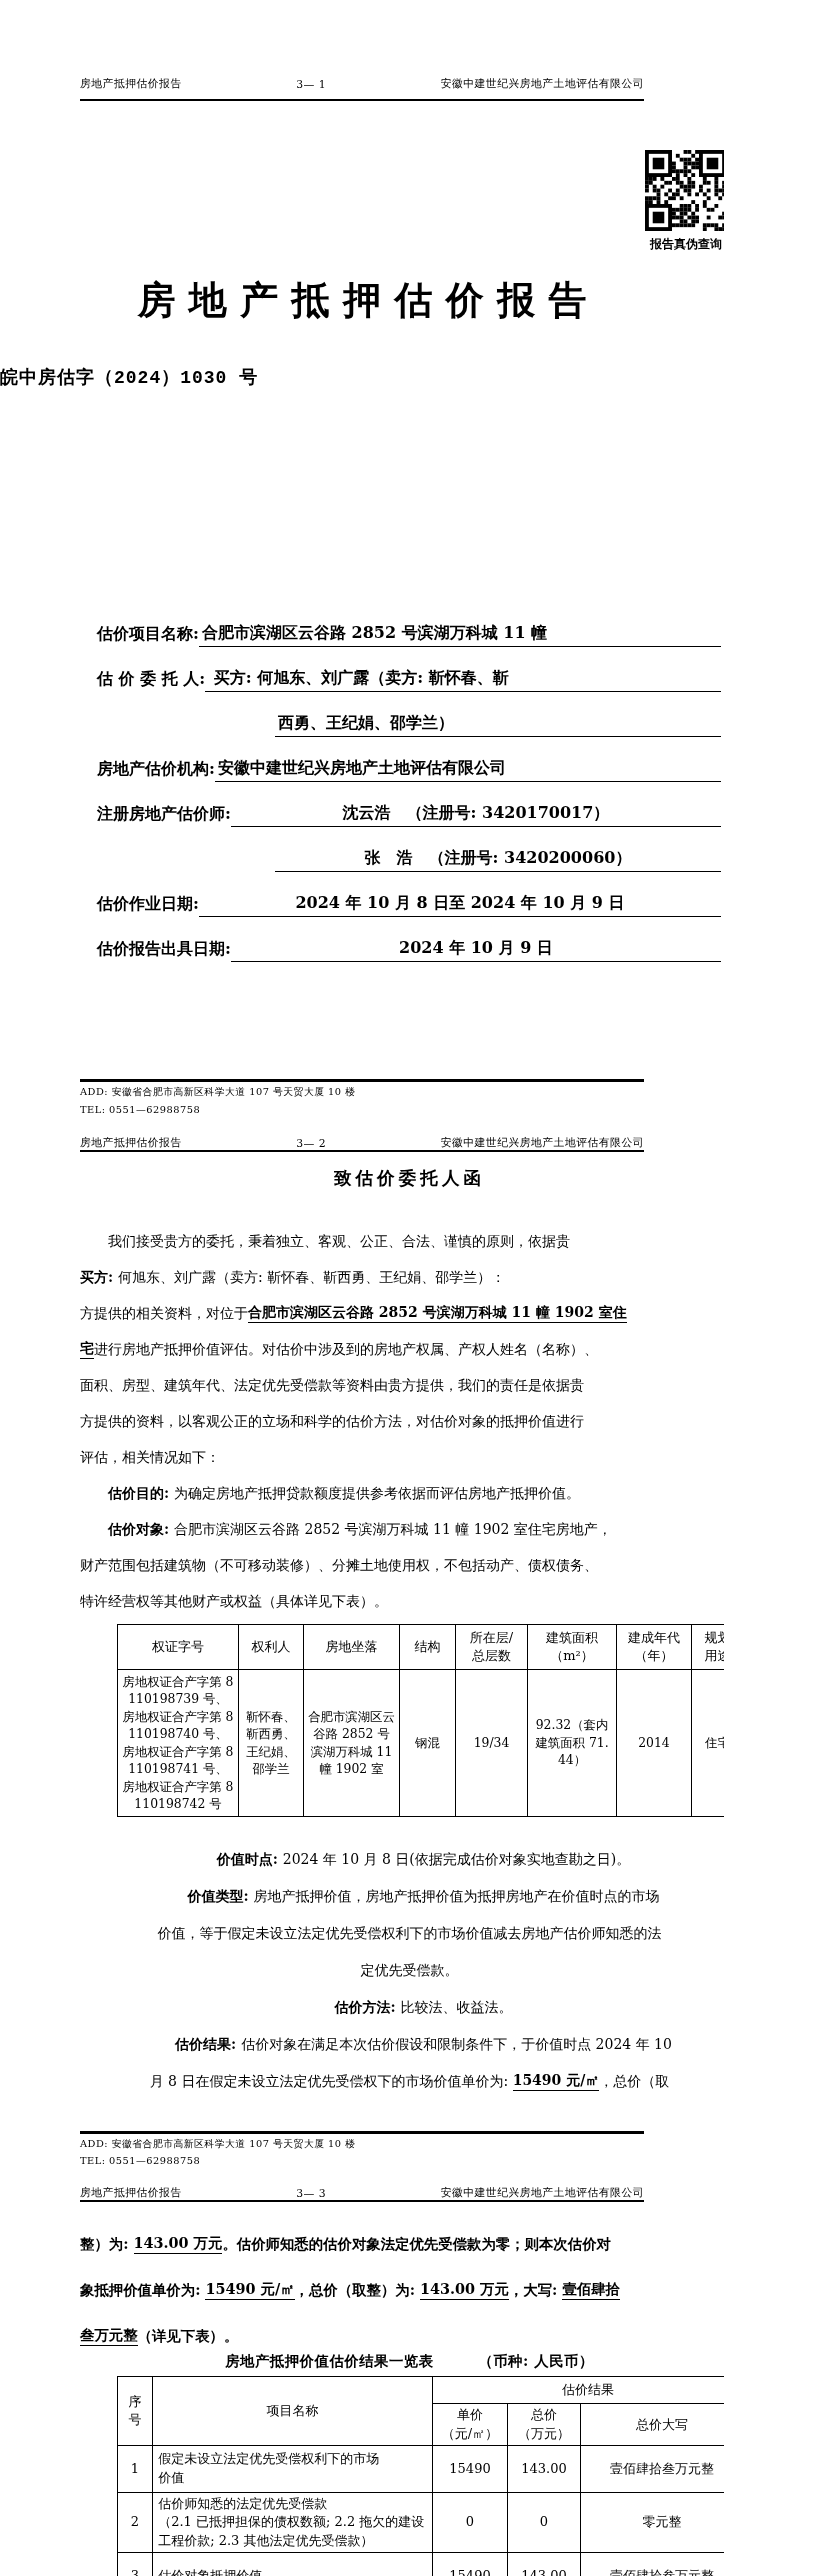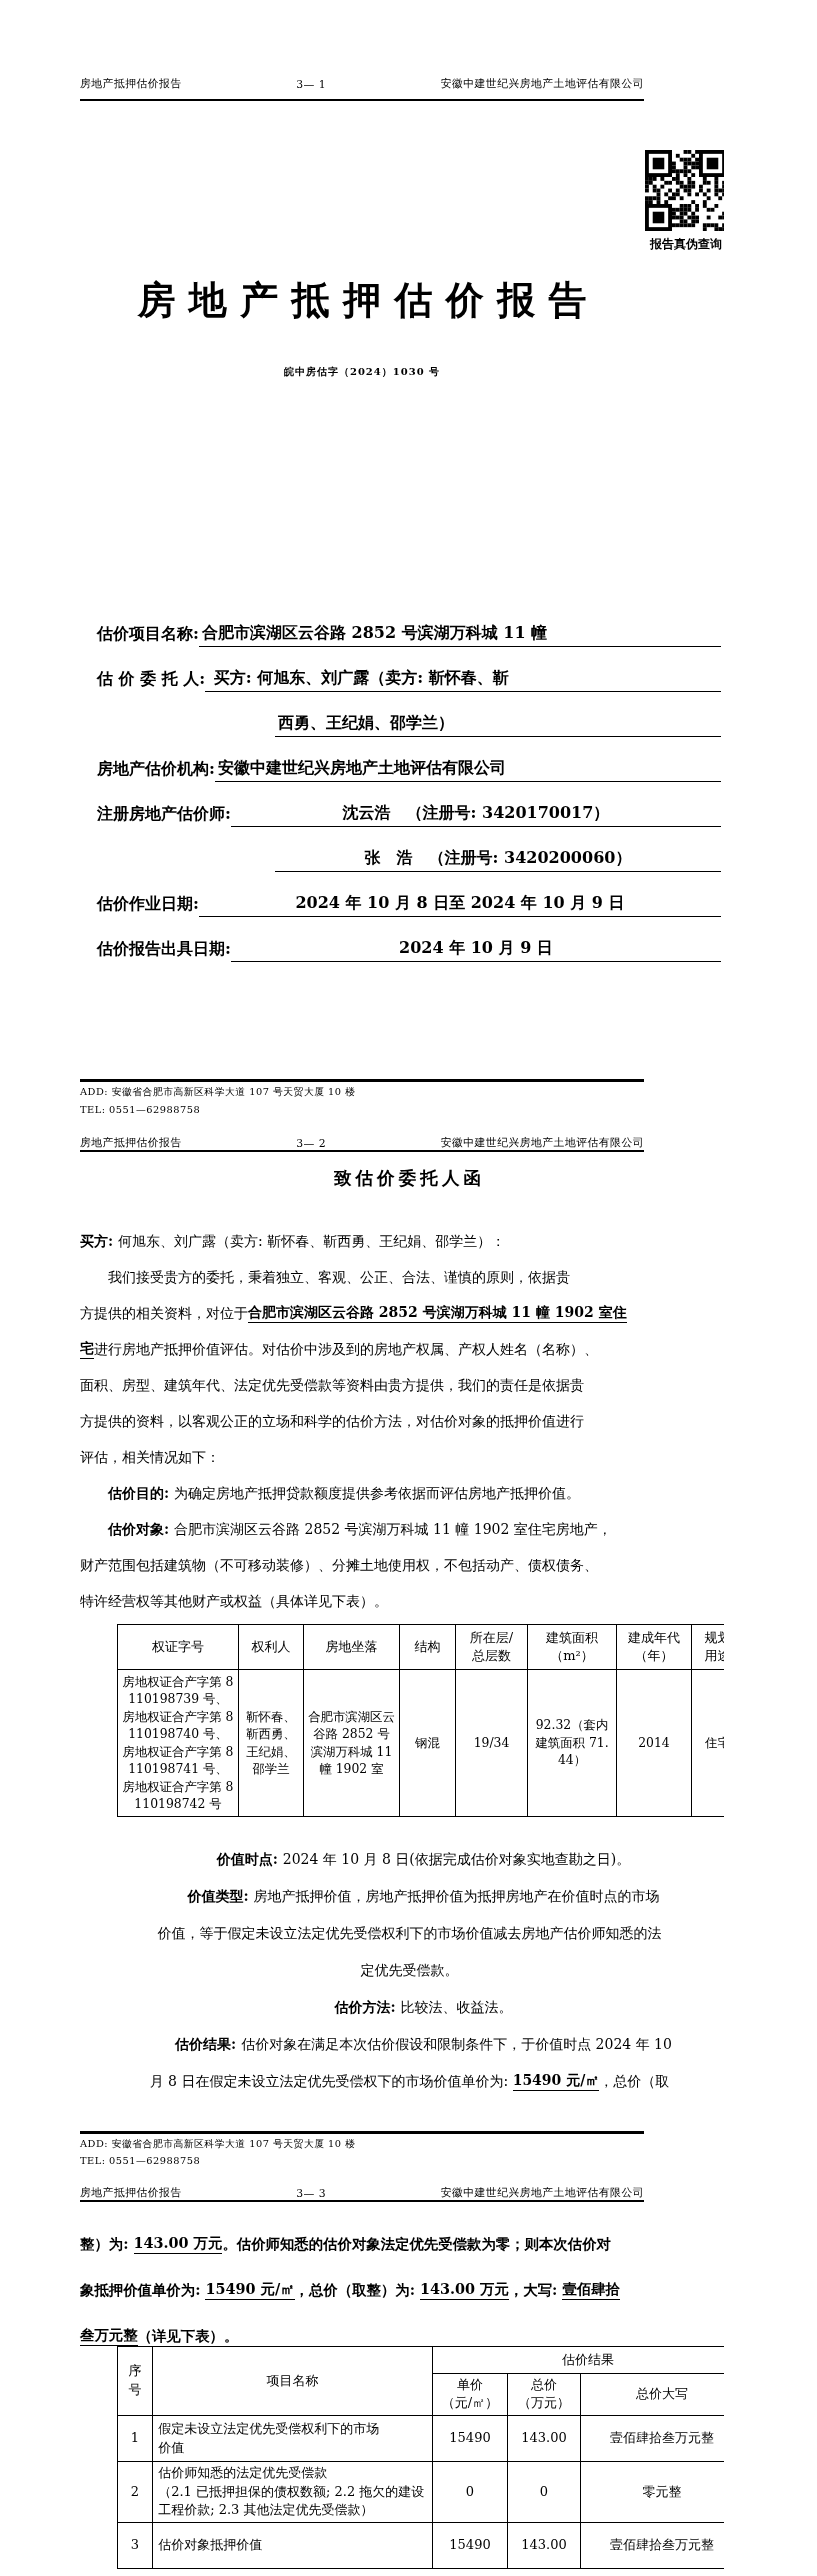--- a/index.html
+++ b/index.html
@@ -21,22 +21,22 @@
   .ftr-rule{height:2.6px;}
   .ftr{position:absolute;left:80px;font-size:9.8px;letter-spacing:0.5px;}
 
   
   .qr{position:absolute;left:645px;top:150px;width:81px;height:81px;}
   .qr svg{display:block;}
   .qr-label{position:absolute;left:624px;top:236px;width:124px;text-align:center;
             font-size:12px;font-weight:bold;}
   .big-title{position:absolute;top:275px;left:0;width:100%;text-align:center;
              font-size:38px;font-weight:bold;letter-spacing:13.4px;padding-left:13.4px;box-sizing:border-box;}
-  .doc-no{position:absolute;top:365px;left:0;width:100%;text-align:center;
-          font-size:10px;font-weight:bold;letter-spacing:1px;}
+  .doc-no{position:absolute;top:365px;left:0;width:100%;text-align:left;
+          font-size:18px;font-weight:bold;letter-spacing:1px;font-family:Liberation Mono, monospace;}
   .fields{position:absolute;left:97px;top:602px;width:624px;}
   .frow{display:flex;align-items:flex-end;height:45px;font-size:16px;white-space:pre;}
   .frow .lbl{font-weight:bold;flex:0 0 auto;padding-bottom:2.1px;}
   .frow .spacer{flex:0 0 auto;}
   .frow .val{flex:1 1 auto;border-bottom:1.5px solid #000;font-weight:bold;
              padding:0 3.1px 2.1px 3.1px;overflow:hidden;}
   .frow .val.center{text-align:center;}
 
   
   .content2{position:absolute;left:80px;top:40px;width:659px;}
@@ -257,22 +257,22 @@
   <div class="hdr" style="top:10.3px">
     <span>房地产抵押估价报告</span>
     <span>3— 2</span>
     <span>安徽中建世纪兴房地产土地评估有限公司</span>
   </div>
   <div class="rule hdr-rule" style="top:24px"></div>
 
   <div class="content2">
     <div class="letter-title">致估价委托人函</div>
     <div>
+        <div class="line ind"><span>我们接受贵方的委托，秉着独立、客观、公正、合法、谨慎的原则，依据贵</span></div>
         <div class="line"><span class="b">买方: </span><span>何旭东、刘广露（卖方: 靳怀春、靳西勇、王纪娟、邵学兰）：</span></div>
-        <div class="line ind"><span>我们接受贵方的委托，秉着独立、客观、公正、合法、谨慎的原则，依据贵</span></div>
         <div class="line"><span>方提供的相关资料，对位于</span><span class="b u">合肥市滨湖区云谷路 2852 号滨湖万科城 11 幢 1902 室住</span></div>
         <div class="line"><span class="b u">宅</span><span>进行房地产抵押价值评估。对估价中涉及到的房地产权属、产权人姓名（名称）、</span></div>
         <div class="line"><span>面积、房型、建筑年代、法定优先受偿款等资料由贵方提供，我们的责任是依据贵</span></div>
         <div class="line"><span>方提供的资料，以客观公正的立场和科学的估价方法，对估价对象的抵押价值进行</span></div>
         <div class="line"><span>评估，相关情况如下：</span></div>
         <div class="line ind"><span class="b">估价目的: </span><span>为确定房地产抵押贷款额度提供参考依据而评估房地产抵押价值。</span></div>
         <div class="line ind"><span class="b">估价对象: </span><span>合肥市滨湖区云谷路 2852 号滨湖万科城 11 幢 1902 室住宅房地产，</span></div>
         <div class="line"><span>财产范围包括建筑物（不可移动装修）、分摊土地使用权，不包括动产、债权债务、</span></div>
         <div class="line"><span>特许经营权等其他财产或权益（具体详见下表）。</span></div>
       </div>
@@ -342,20 +342,21 @@
   </div>
   <div class="rule hdr-rule" style="top:23px"></div>
 
   <div class="content3">
     <div class="big-lines">
         <div class="line"><span class="b">整）为: </span><span class="b u">143.00 万元</span><span class="b">。估价师知悉的估价对象法定优先受偿款为零；则本次估价对</span></div>
         <div class="line"><span class="b">象抵押价值单价为: </span><span class="b u">15490 元/㎡</span><span class="b">，总价（取整）为: </span><span class="b u">143.00 万元</span><span class="b">，大写: </span><span class="b u">壹佰肆拾</span></div>
         <div class="line"><span class="b u">叁万元整</span><span class="b">（详见下表）。</span></div>
       </div>
 
+    <div class="t2title">房地产抵押价值估价结果一览表　　　（币种: 人民币）</div>
 
     <table class="t2">
       <colgroup>
         <col style="width:35px">
           <col style="width:280px">
           <col style="width:75px">
           <col style="width:73px">
           <col style="width:163px">
       </colgroup>
       <thead>

